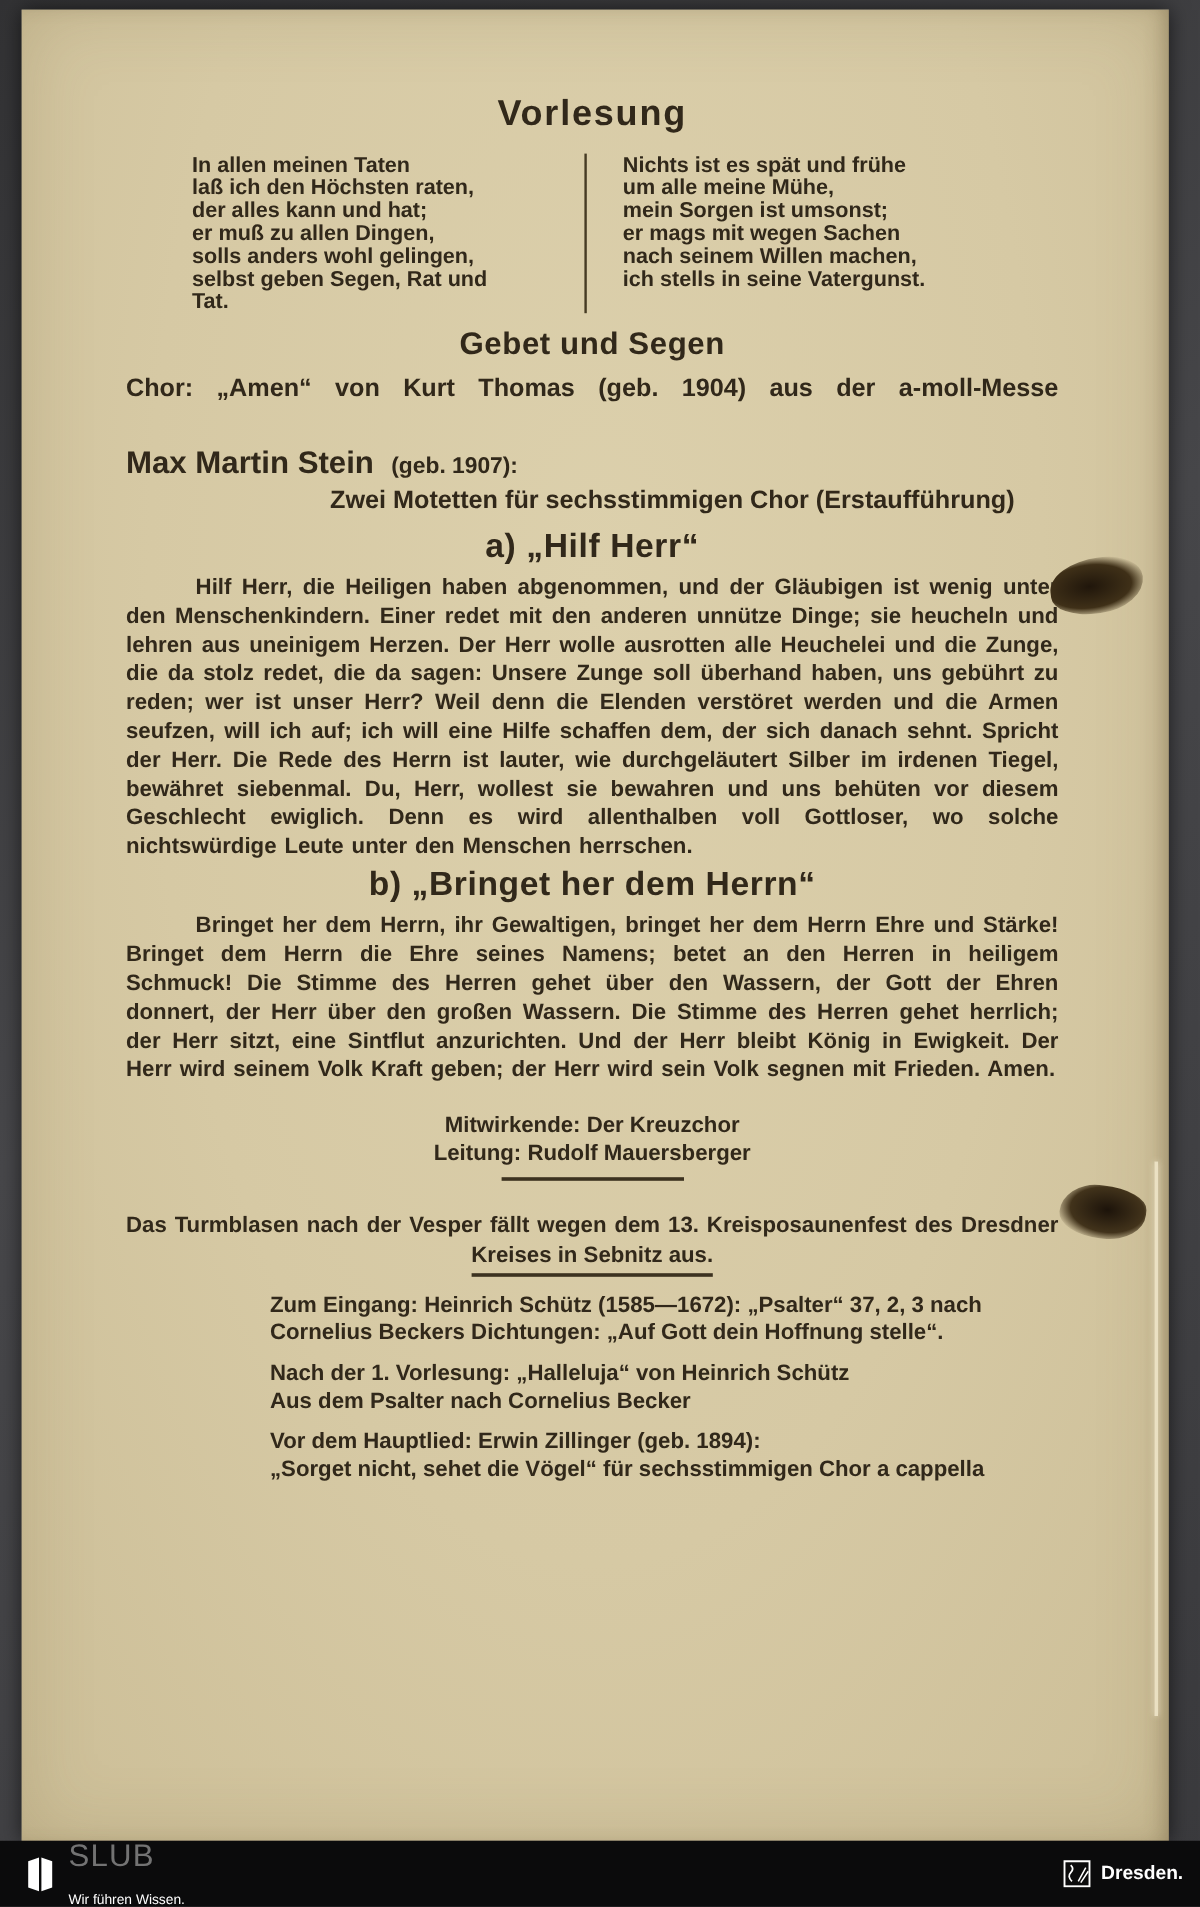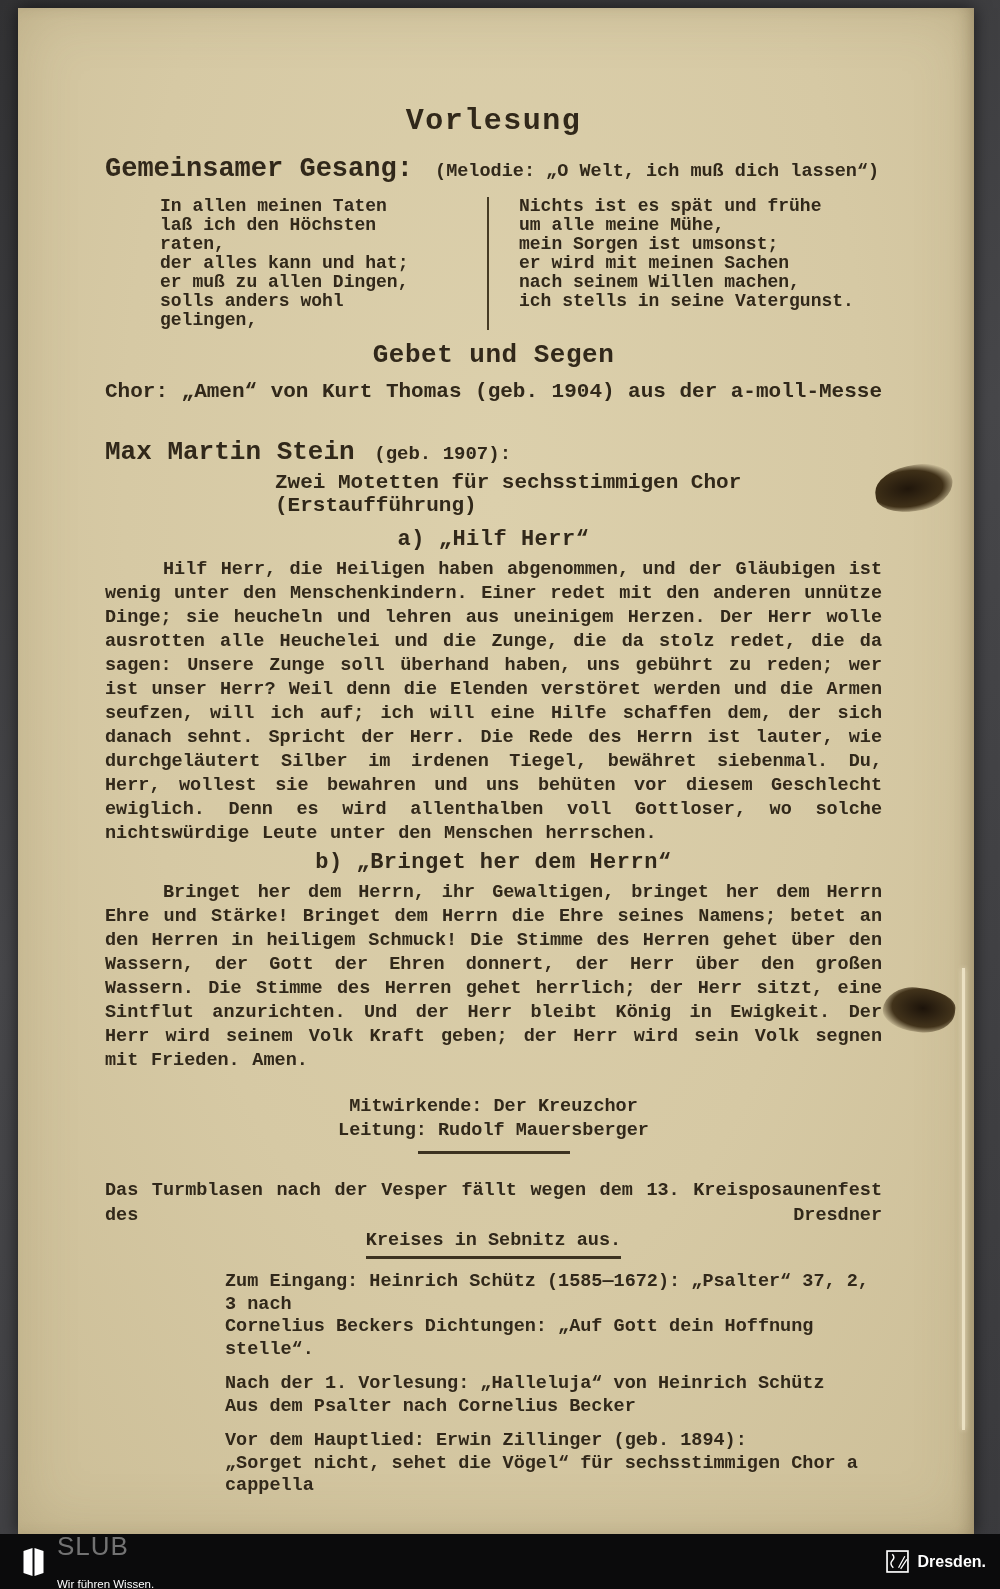--- a/index.html
+++ b/index.html
@@ -3,35 +3,35 @@
 <meta charset="utf-8">
 <style>
   html,body{margin:0;padding:0;}
   body{width:1000px;height:1589px;overflow:hidden;background:#3d3d40;}
   .stage{position:relative;width:1000px;height:1589px;
     background:linear-gradient(150deg,#323234 0%,#47474a 45%,#3a3a3d 100%);}
   
   .paper{position:absolute;left:18px;top:8px;width:956px;height:1526px;overflow:hidden;
     background:radial-gradient(ellipse at 50% 32%,#dcd0ac 0%,#d6c9a4 55%,#ccbe97 100%);
     box-shadow:0 0 16px rgba(0,0,0,.6), inset 0 0 60px rgba(120,100,60,.22), inset -10px 0 18px -8px rgba(90,76,48,.45);}
-  .content{position:absolute;inset:0;padding:96px 92px 0 87px;box-sizing:border-box;
-    font-family:Liberation Mono, monospace;font-weight:700;color:#31281a;}
+  .content{position:absolute;inset:0;padding:70px 92px 0 87px;box-sizing:border-box;
+    font-family:Liberation Sans, sans-serif;font-weight:700;color:#31281a;}
   .title{font-size:30px;text-align:center;margin:0 0 16px;letter-spacing:1.5px;}
   .gesang-head{font-size:27px;line-height:30px;margin-bottom:10px;white-space:nowrap;}
   .gesang-head .mel{font-size:18.5px;margin-left:6px;}
   .verses{display:flex;font-size:18px;line-height:19px;margin-bottom:10px;}
   .vcol-left{margin-left:55px;width:272px;}
   .vcol-right{margin-left:55px;border-left:2px solid #463b24;padding-left:30px;}
   .gebet{font-size:26px;text-align:center;margin:0 0 10px;letter-spacing:.5px;}
   .chor-line{font-size:21px;text-align:justify;text-align-last:justify;margin-bottom:10px;}
   .stein{margin-bottom:4px;white-space:nowrap;margin-top:34px;}
   .stein .name{font-size:26px;}
   .stein .geb{font-size:19px;margin-left:10px;}
   .motetten{font-size:21px;margin:0 0 10px 170px;}
-  .mot-head{font-size:22px;text-align:center;margin:4px 0 6px;letter-spacing:.5px;}
+  .mot-head{font-size:28px;text-align:center;margin:4px 0 6px;letter-spacing:.5px;}
   .body-par{font-size:18.5px;line-height:24px;text-align:justify;text-indent:58px;
     word-spacing:1.5px;margin:0 0 4px;}
   .mitwirkende{text-align:center;font-size:18.5px;line-height:24px;margin-top:22px;}
   .mit-rule{width:152px;height:3px;background:#3c3220;margin:8px auto 0;}
   .turmblasen{font-size:18.5px;line-height:25px;margin-top:24px;}
   .tb1{text-align:justify;text-align-last:justify;}
   .tb2{text-align:center;}
   .tb2 span{display:inline-block;border-bottom:3px solid #3c3220;padding-bottom:3px;}
   .km-head{font-size:19.5px;margin-top:26px;text-align:justify;text-align-last:justify;}
   .km-item{font-size:18.5px;line-height:22.5px;margin:12px 0 0 120px;}
@@ -60,38 +60,35 @@
 </head>
 <body>
 
 <div class="stage">
 
   <div class="paper">
     <div class="content">
 
       <h1 class="title">Vorlesung</h1>
 
-      <div class="gesang-head">
-        <span class="big">Gemeinsamer Gesang:</span>
-        <span class="mel">(Melodie: „O Welt, ich muß dich lassen“)</span>
-      </div>
 
       <div class="verses">
         <div class="vcol-left">
           <div>In allen meinen Taten</div>
           <div>laß ich den Höchsten raten,</div>
           <div>der alles kann und hat;</div>
           <div>er muß zu allen Dingen,</div>
           <div>solls anders wohl gelingen,</div>
+          <div>selbst geben Segen, Rat und Tat.</div>
         </div>
         <div class="vcol-right">
           <div>Nichts ist es spät und frühe</div>
           <div>um alle meine Mühe,</div>
           <div>mein Sorgen ist umsonst;</div>
-          <div>er wird mit meinen Sachen</div>
+          <div>er mags mit wegen Sachen</div>
           <div>nach seinem Willen machen,</div>
           <div>ich stells in seine Vatergunst.</div>
         </div>
       </div>
 
       <h2 class="gebet">Gebet und Segen</h2>
 
       <div class="chor-line">Chor: „Amen“ von Kurt Thomas (geb. 1904) aus der a-moll-Messe</div>
 
       <div class="stein">

